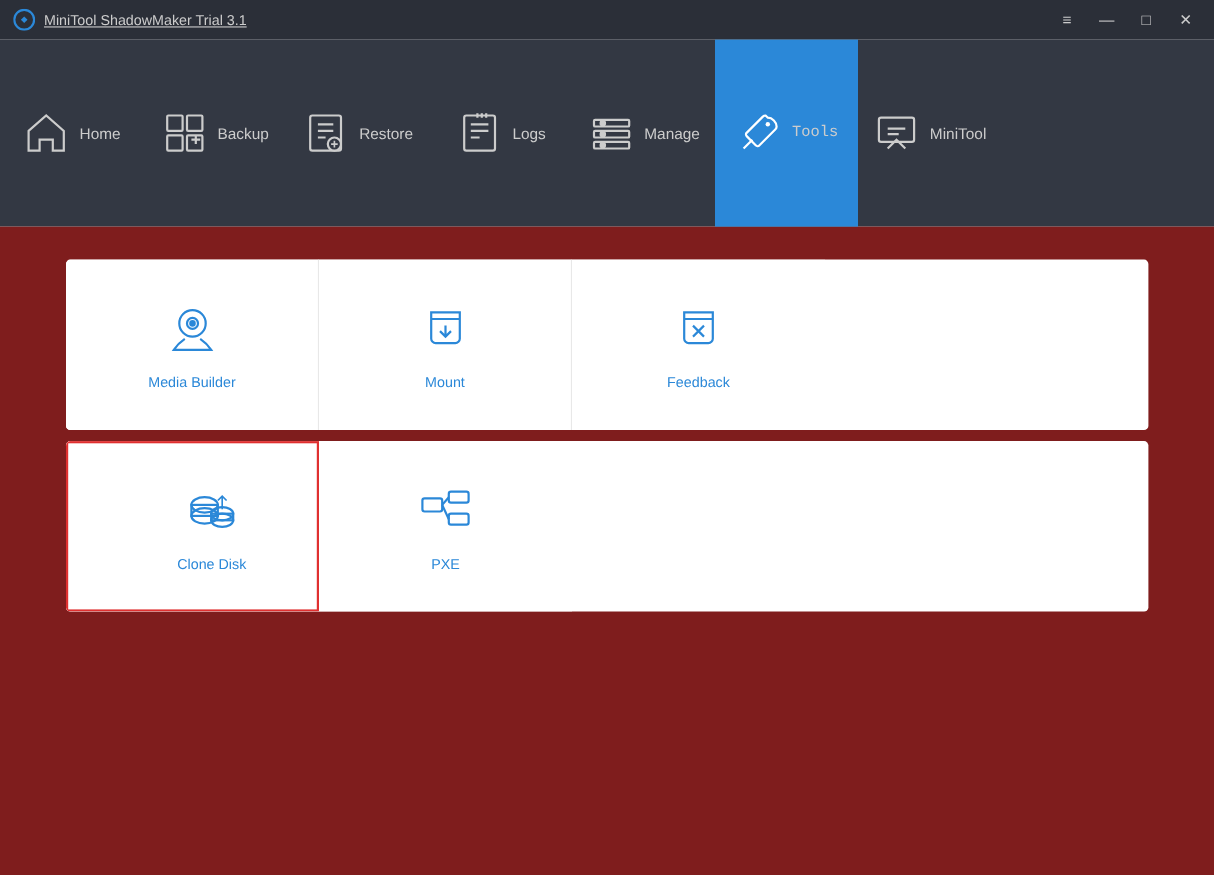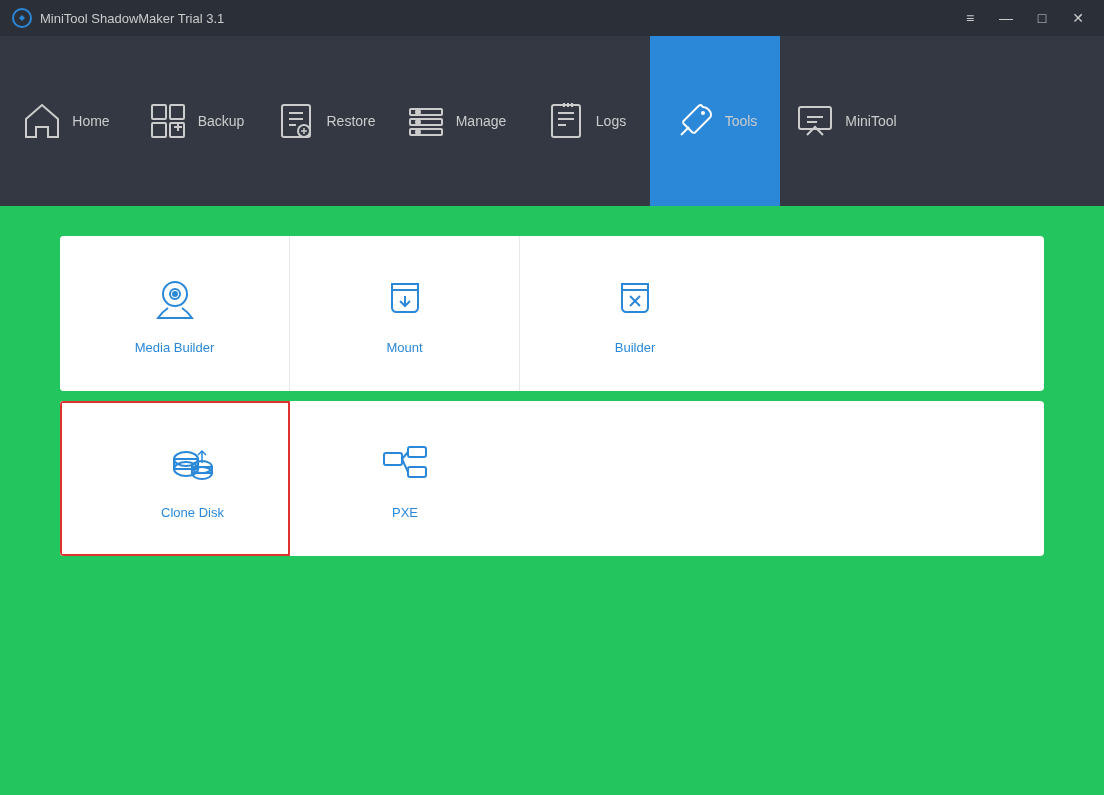--- a/index.html
+++ b/index.html
@@ -26,20 +26,21 @@
       align-items: center;
       gap: 8px;
     }
     #app-logo {
       width: 20px;
       height: 20px;
     }
     #titlebar-title {
       color: #cccccc;
       font-size: 13px;
+      text-decoration: underline;
     }
     #titlebar-controls {
       display: flex;
       gap: 8px;
     }
     .title-btn {
       width: 28px;
       height: 22px;
       display: flex;
       align-items: center;
@@ -61,29 +62,29 @@
       display: flex;
       flex-direction: row;
       align-items: center;
       justify-content: center;
       width: 130px;
       cursor: pointer;
       color: #cccccc;
       gap: 8px;
       transition: background 0.15s;
     }
-    .nav-item.active { background: #2b88d8; }
+    .nav-item.active { background: #2b88d8; font-family: Liberation Mono, monospace; }
     .nav-item svg { width: 44px; height: 44px; }
     .nav-label {
       font-size: 14px;
     }
 
     
     #main {
-      background: #22c55e;
+      background: #7f1d1d;
       padding: 30px 60px;
       height: calc(795px - 36px - 170px);
     }
 
     
     .tool-grid {
       display: flex;
       flex-direction: column;
       gap: 10px;
     }
@@ -165,39 +166,39 @@
       <rect x="8" y="6" width="28" height="32" rx="2"></rect>
       <path d="M15 14 L29 14 M15 20 L29 20 M15 26 L22 26"></path>
       <circle cx="30" cy="32" r="6" fill="#333843" stroke="#cccccc" stroke-width="2"></circle>
       <path d="M30 29 L30 35 M27 32 L33 32" stroke="#cccccc" stroke-width="1.5"></path>
     </svg>
     <span class="nav-label">Restore</span>
   </div>
 
   <div class="nav-item">
     <svg viewBox="0 0 44 44" fill="none" stroke="#cccccc" stroke-width="2">
+      <rect x="8" y="6" width="28" height="32" rx="2"></rect>
+      <path d="M14 14 L30 14 M14 20 L30 20 M14 26 L22 26"></path>
+      <path d="M24 4 L24 8 M20 4 L20 8 M28 4 L28 8"></path>
+    </svg>
+    <span class="nav-label">Logs</span>
+  </div>
+
+  <div class="nav-item">
+    <svg viewBox="0 0 44 44" fill="none" stroke="#cccccc" stroke-width="2">
       <rect x="6" y="10" width="32" height="6" rx="1"></rect>
       <rect x="6" y="20" width="32" height="6" rx="1"></rect>
       <rect x="6" y="30" width="32" height="6" rx="1"></rect>
       <circle cx="14" cy="13" r="2" fill="#cccccc"></circle>
       <circle cx="14" cy="23" r="2" fill="#cccccc"></circle>
       <circle cx="14" cy="33" r="2" fill="#cccccc"></circle>
     </svg>
     <span class="nav-label">Manage</span>
   </div>
 
-  <div class="nav-item">
-    <svg viewBox="0 0 44 44" fill="none" stroke="#cccccc" stroke-width="2">
-      <rect x="8" y="6" width="28" height="32" rx="2"></rect>
-      <path d="M14 14 L30 14 M14 20 L30 20 M14 26 L22 26"></path>
-      <path d="M24 4 L24 8 M20 4 L20 8 M28 4 L28 8"></path>
-    </svg>
-    <span class="nav-label">Logs</span>
-  </div>
-
   <div class="nav-item active">
     <svg viewBox="0 0 44 44" fill="none" stroke="#ffffff" stroke-width="2">
       <path d="M30 8 C34 8 38 12 38 16 C38 17 37.5 18 37 18.5 L22 33.5 C21.5 34 20 34 19 33 L11 25 C10 24 10 22.5 10.5 22 L25.5 7 C26 6.5 27 6 28 6 Z"></path>
       <path d="M8 36 L16 28"></path>
       <circle cx="30" cy="14" r="2" fill="#ffffff" stroke="none"></circle>
     </svg>
     <span class="nav-label">Tools</span>
   </div>
 
   <div class="nav-item">
@@ -236,21 +237,21 @@
         <span class="tool-card-label">Mount</span>
       </div>
 
       <div class="tool-card">
         <svg viewBox="0 0 54 54" fill="none" stroke="#2b88d8" stroke-width="2">
           <path d="M14 12 L40 12 L40 36 C40 38 38 40 36 40 L18 40 C16 40 14 38 14 36 Z"></path>
           <path d="M14 18 L40 18"></path>
           <line x1="22" y1="24" x2="32" y2="34"></line>
           <line x1="32" y1="24" x2="22" y2="34"></line>
         </svg>
-        <span class="tool-card-label">Builder</span>
+        <span class="tool-card-label">Feedback</span>
       </div>
 
     </div>
 
     <div class="tool-row">
 
       <div class="tool-card selected">
         <svg viewBox="0 0 54 54" fill="none" stroke="#2b88d8" stroke-width="2">
           <ellipse cx="20" cy="32" rx="12" ry="7"></ellipse>
           <rect x="8" y="22" width="24" height="10" rx="0"></rect>

